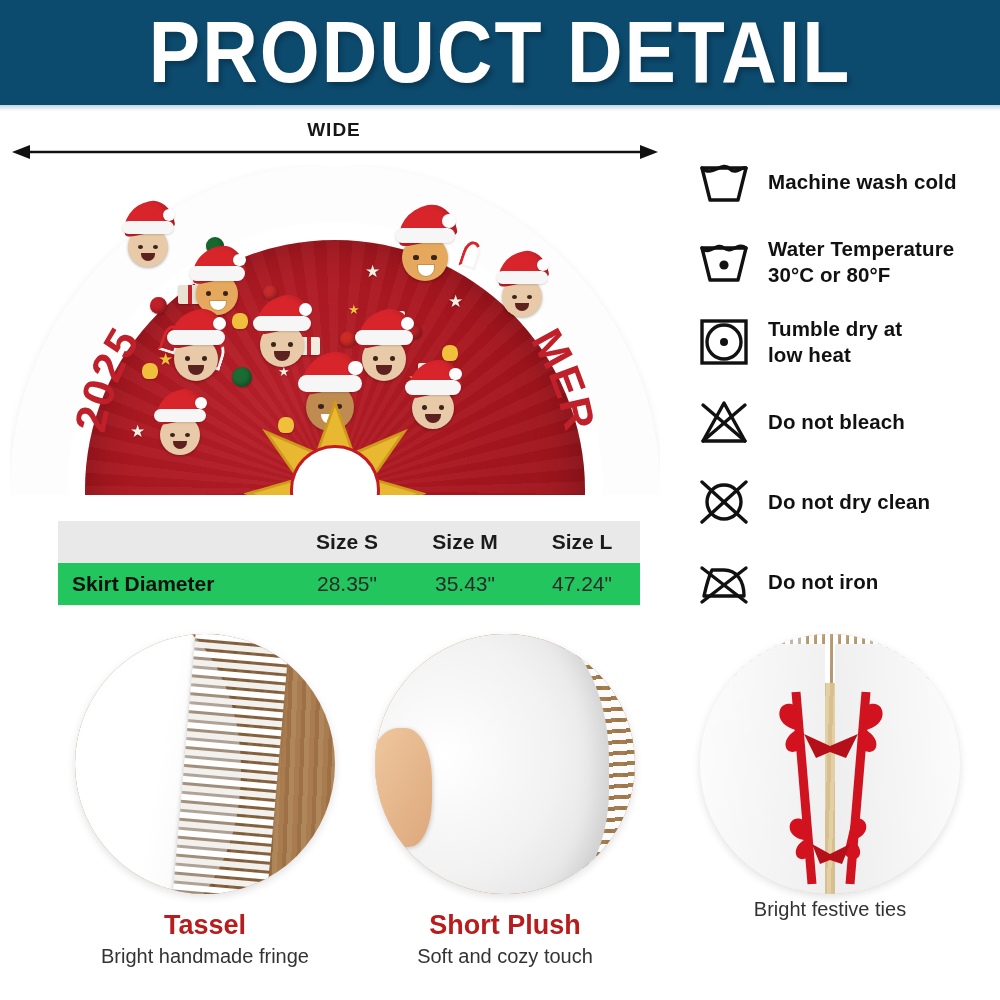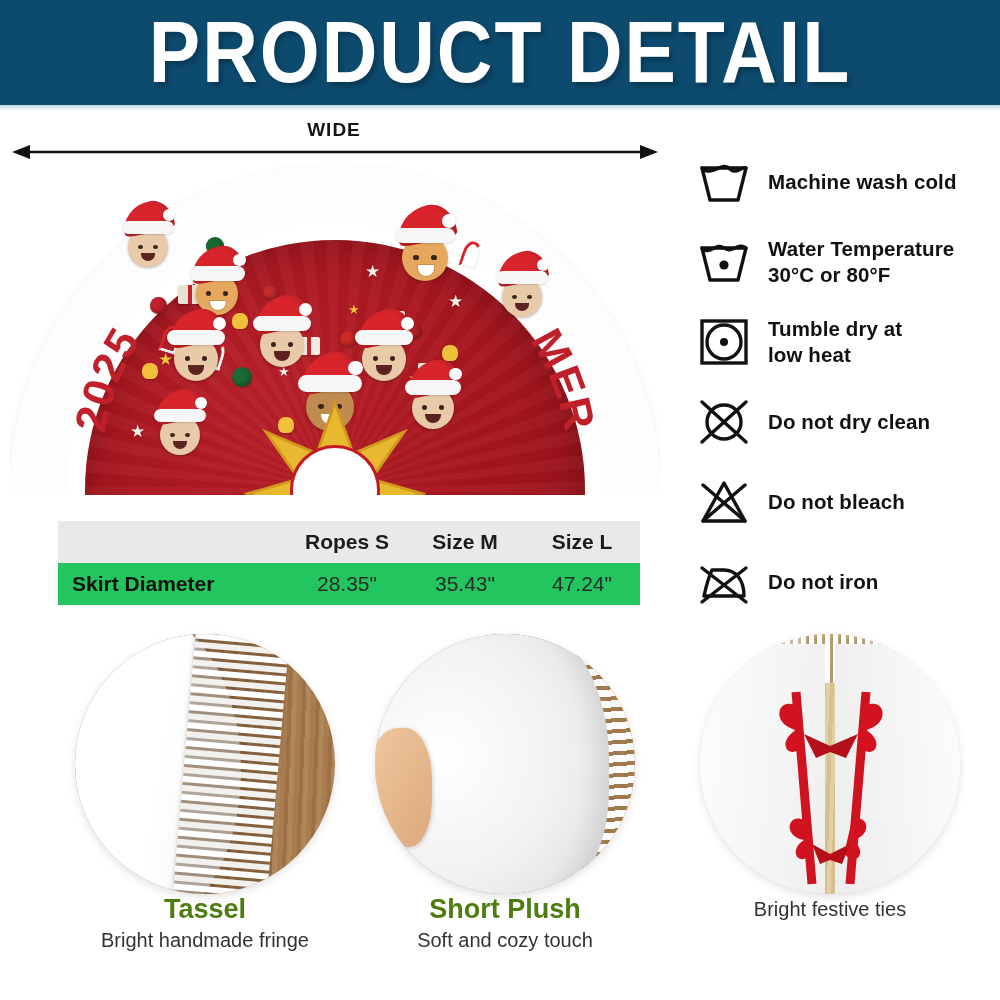--- a/index.html
+++ b/index.html
@@ -198,21 +198,21 @@
   
   .features{position:absolute;left:0;top:634px;width:1000px;height:366px;}
   .feature{position:absolute;width:260px;text-align:center;}
   .feature .circle{
     position:relative;width:260px;height:260px;border-radius:50%;
     overflow:hidden;background:#f4f4f4;
     box-shadow:0 3px 9px rgba(0,0,0,.12);
     margin:0 auto;
   }
   .feature .cap-title{
-    font-size:27px;font-weight:bold;color:#4d7c0f;
+    margin-top:16px;font-size:27px;font-weight:bold;color:#b91c1c;
   }
   .feature .cap-sub{
     margin-top:4px;font-size:20px;color:#333333;
   }
 
   
   .wood{
     position:absolute;inset:0;
     background:
       repeating-linear-gradient(92deg,#a97c4f 0 5px,#9d7145 5px 9px,#b0875a 9px 14px);
@@ -485,52 +485,52 @@
       <circle cx="28" cy="26" r="4" fill="#111"></circle>
     </svg>
     <div class="care-text">
       <div>Tumble dry at</div>
       <div>low heat</div>
     </div>
   </div>
 
   <div class="care-row">
     <svg class="care-icon" viewBox="0 0 56 52">
+      <path d="M28,7 L49,45 L7,45 Z" fill="none" stroke="#111" stroke-width="3.4" stroke-linejoin="round"></path>
+      <line x1="7" y1="9" x2="49" y2="45" stroke="#111" stroke-width="3.4" stroke-linecap="round"></line>
+      <line x1="49" y1="9" x2="7" y2="45" stroke="#111" stroke-width="3.4" stroke-linecap="round"></line>
+    </svg>
+    <div class="care-text">Do not bleach</div>
+  </div>
+
+  <div class="care-row">
+    <svg class="care-icon" viewBox="0 0 56 52">
       <circle cx="28" cy="26" r="17" fill="none" stroke="#111" stroke-width="3.4"></circle>
       <line x1="6" y1="6" x2="50" y2="46" stroke="#111" stroke-width="3.4" stroke-linecap="round"></line>
       <line x1="50" y1="6" x2="6" y2="46" stroke="#111" stroke-width="3.4" stroke-linecap="round"></line>
     </svg>
     <div class="care-text">Do not dry clean</div>
-  </div>
-
-  <div class="care-row">
-    <svg class="care-icon" viewBox="0 0 56 52">
-      <path d="M28,7 L49,45 L7,45 Z" fill="none" stroke="#111" stroke-width="3.4" stroke-linejoin="round"></path>
-      <line x1="7" y1="9" x2="49" y2="45" stroke="#111" stroke-width="3.4" stroke-linecap="round"></line>
-      <line x1="49" y1="9" x2="7" y2="45" stroke="#111" stroke-width="3.4" stroke-linecap="round"></line>
-    </svg>
-    <div class="care-text">Do not bleach</div>
   </div>
 
   <div class="care-row">
     <svg class="care-icon" viewBox="0 0 56 52">
       <path d="M8,40 L48,40 C48,24 40,14 28,14 L16,14 C16,14 12,22 8,40 Z" fill="none" stroke="#111" stroke-width="3.4" stroke-linejoin="round"></path>
       <line x1="6" y1="12" x2="50" y2="46" stroke="#111" stroke-width="3.4" stroke-linecap="round"></line>
       <line x1="50" y1="12" x2="6" y2="46" stroke="#111" stroke-width="3.4" stroke-linecap="round"></line>
     </svg>
     <div class="care-text">Do not iron</div>
   </div>
 
 </div>
 
 <table class="size-table">
   <thead>
     <tr>
       <th class="blank" style="width:230px;"></th>
-      <th style="width:118px;">Ropes S</th>
+      <th style="width:118px;">Size S</th>
       <th style="width:118px;">Size M</th>
       <th style="width:116px;">Size L</th>
     </tr>
   </thead>
   <tbody>
     <tr>
       <td class="rowhead">Skirt Diameter</td>
       <td>28.35"</td>
       <td>35.43"</td>
       <td>47.24"</td>

